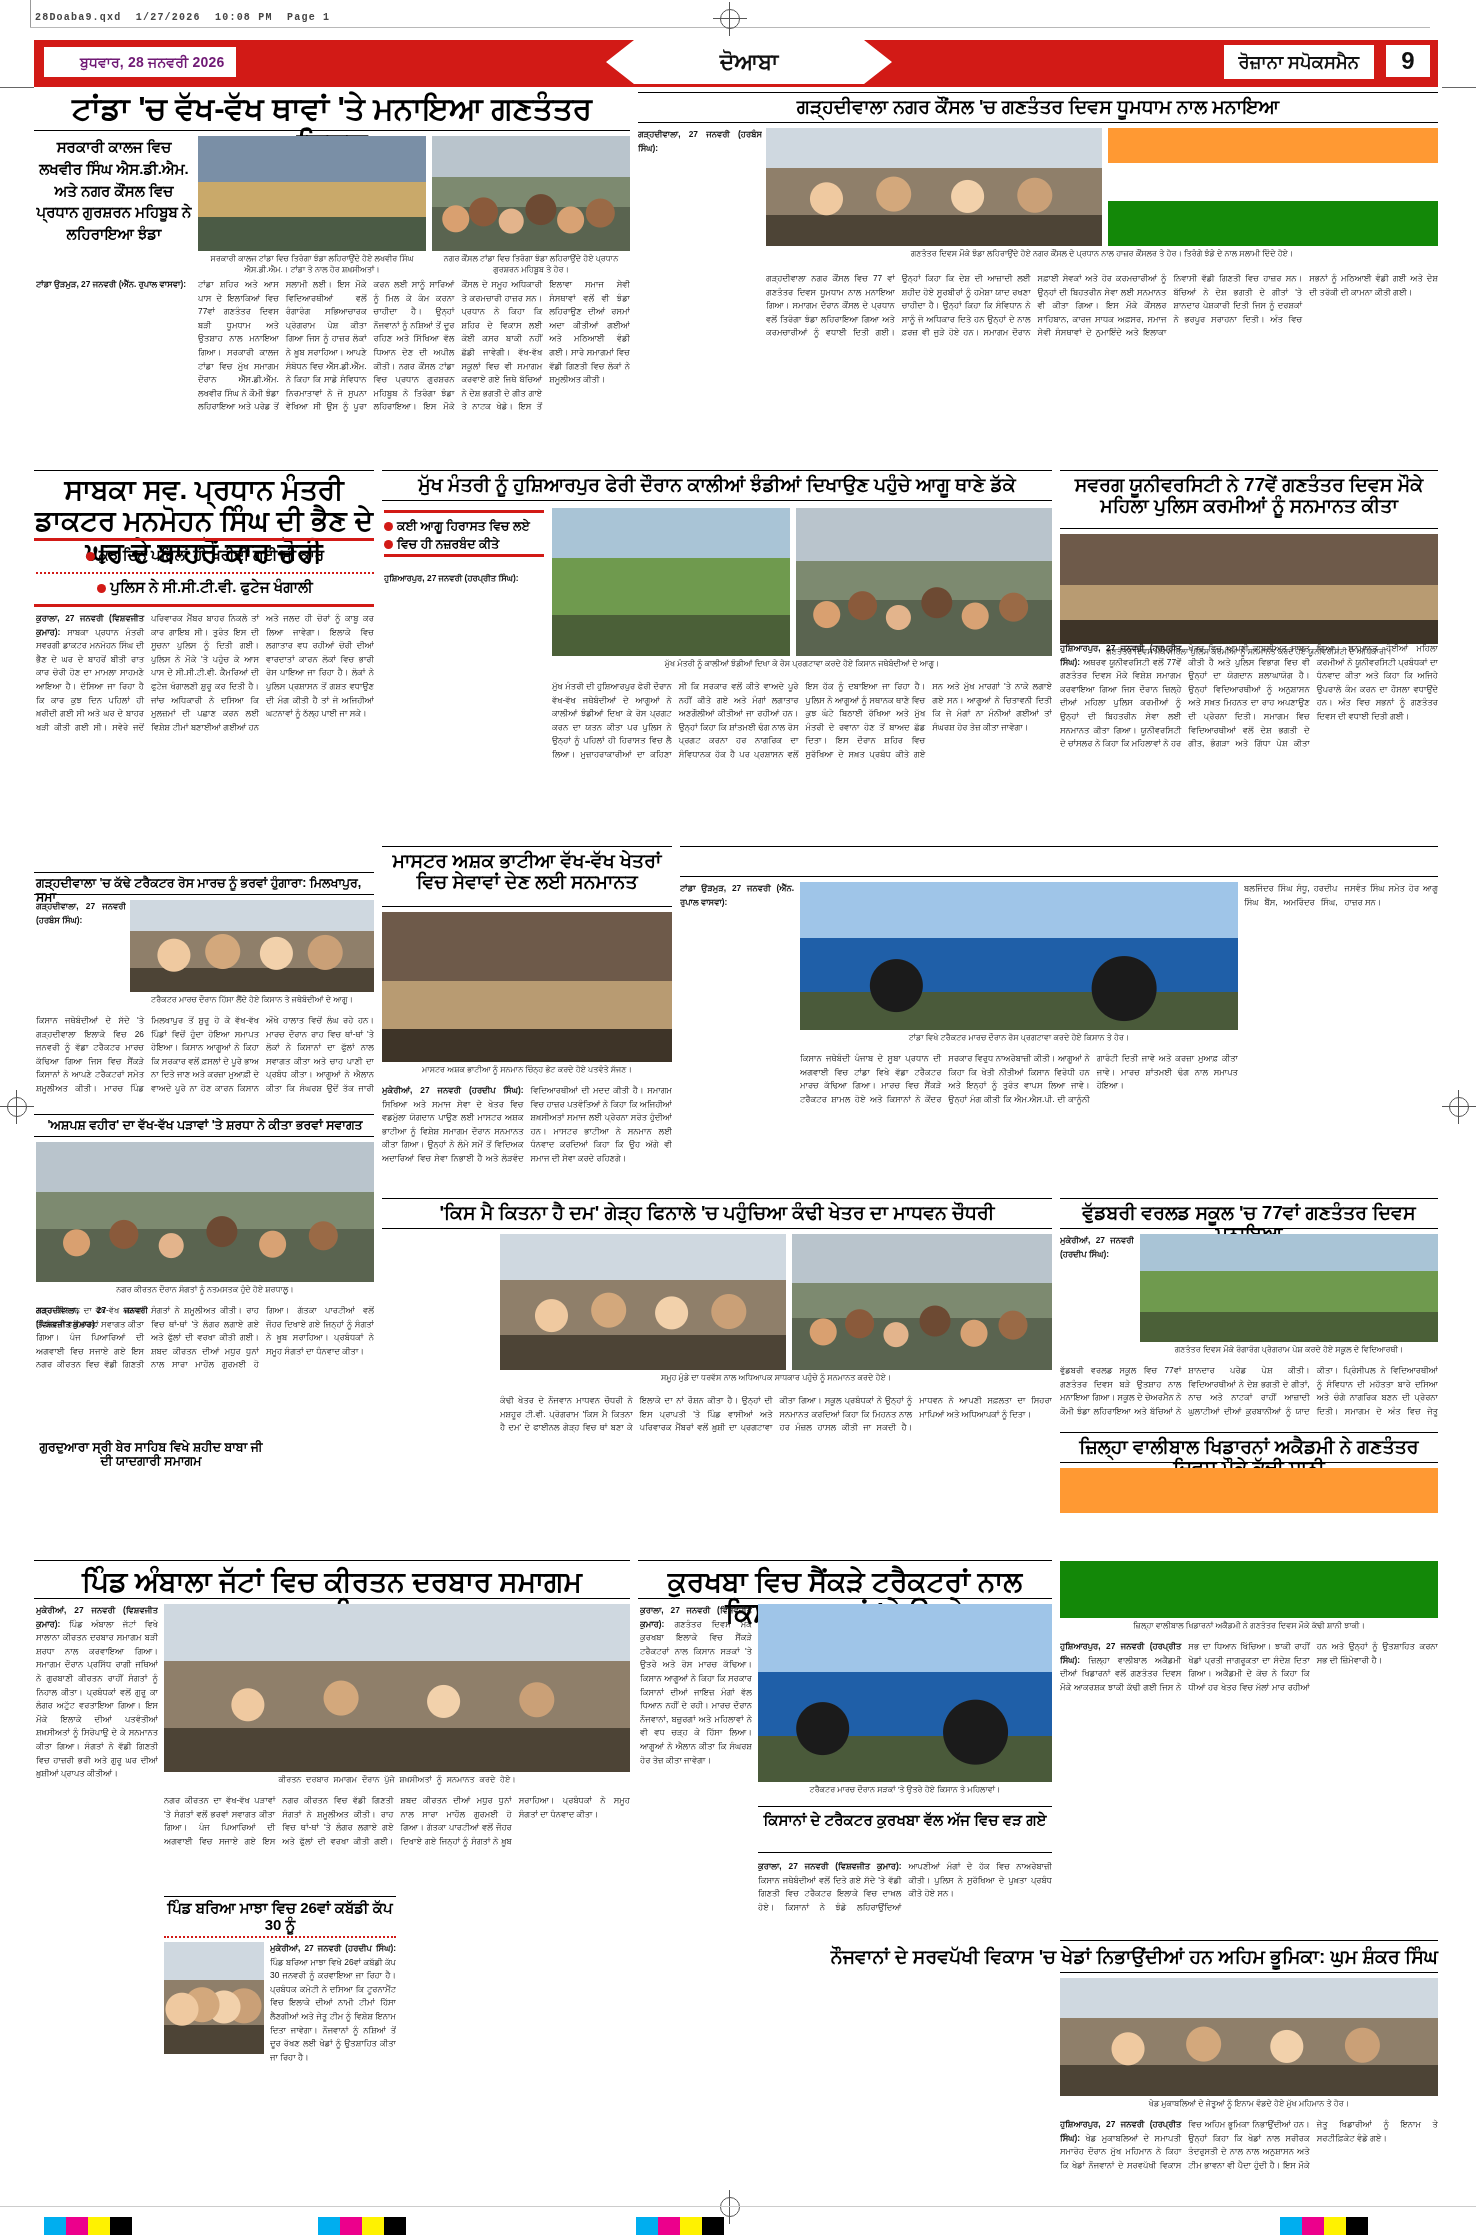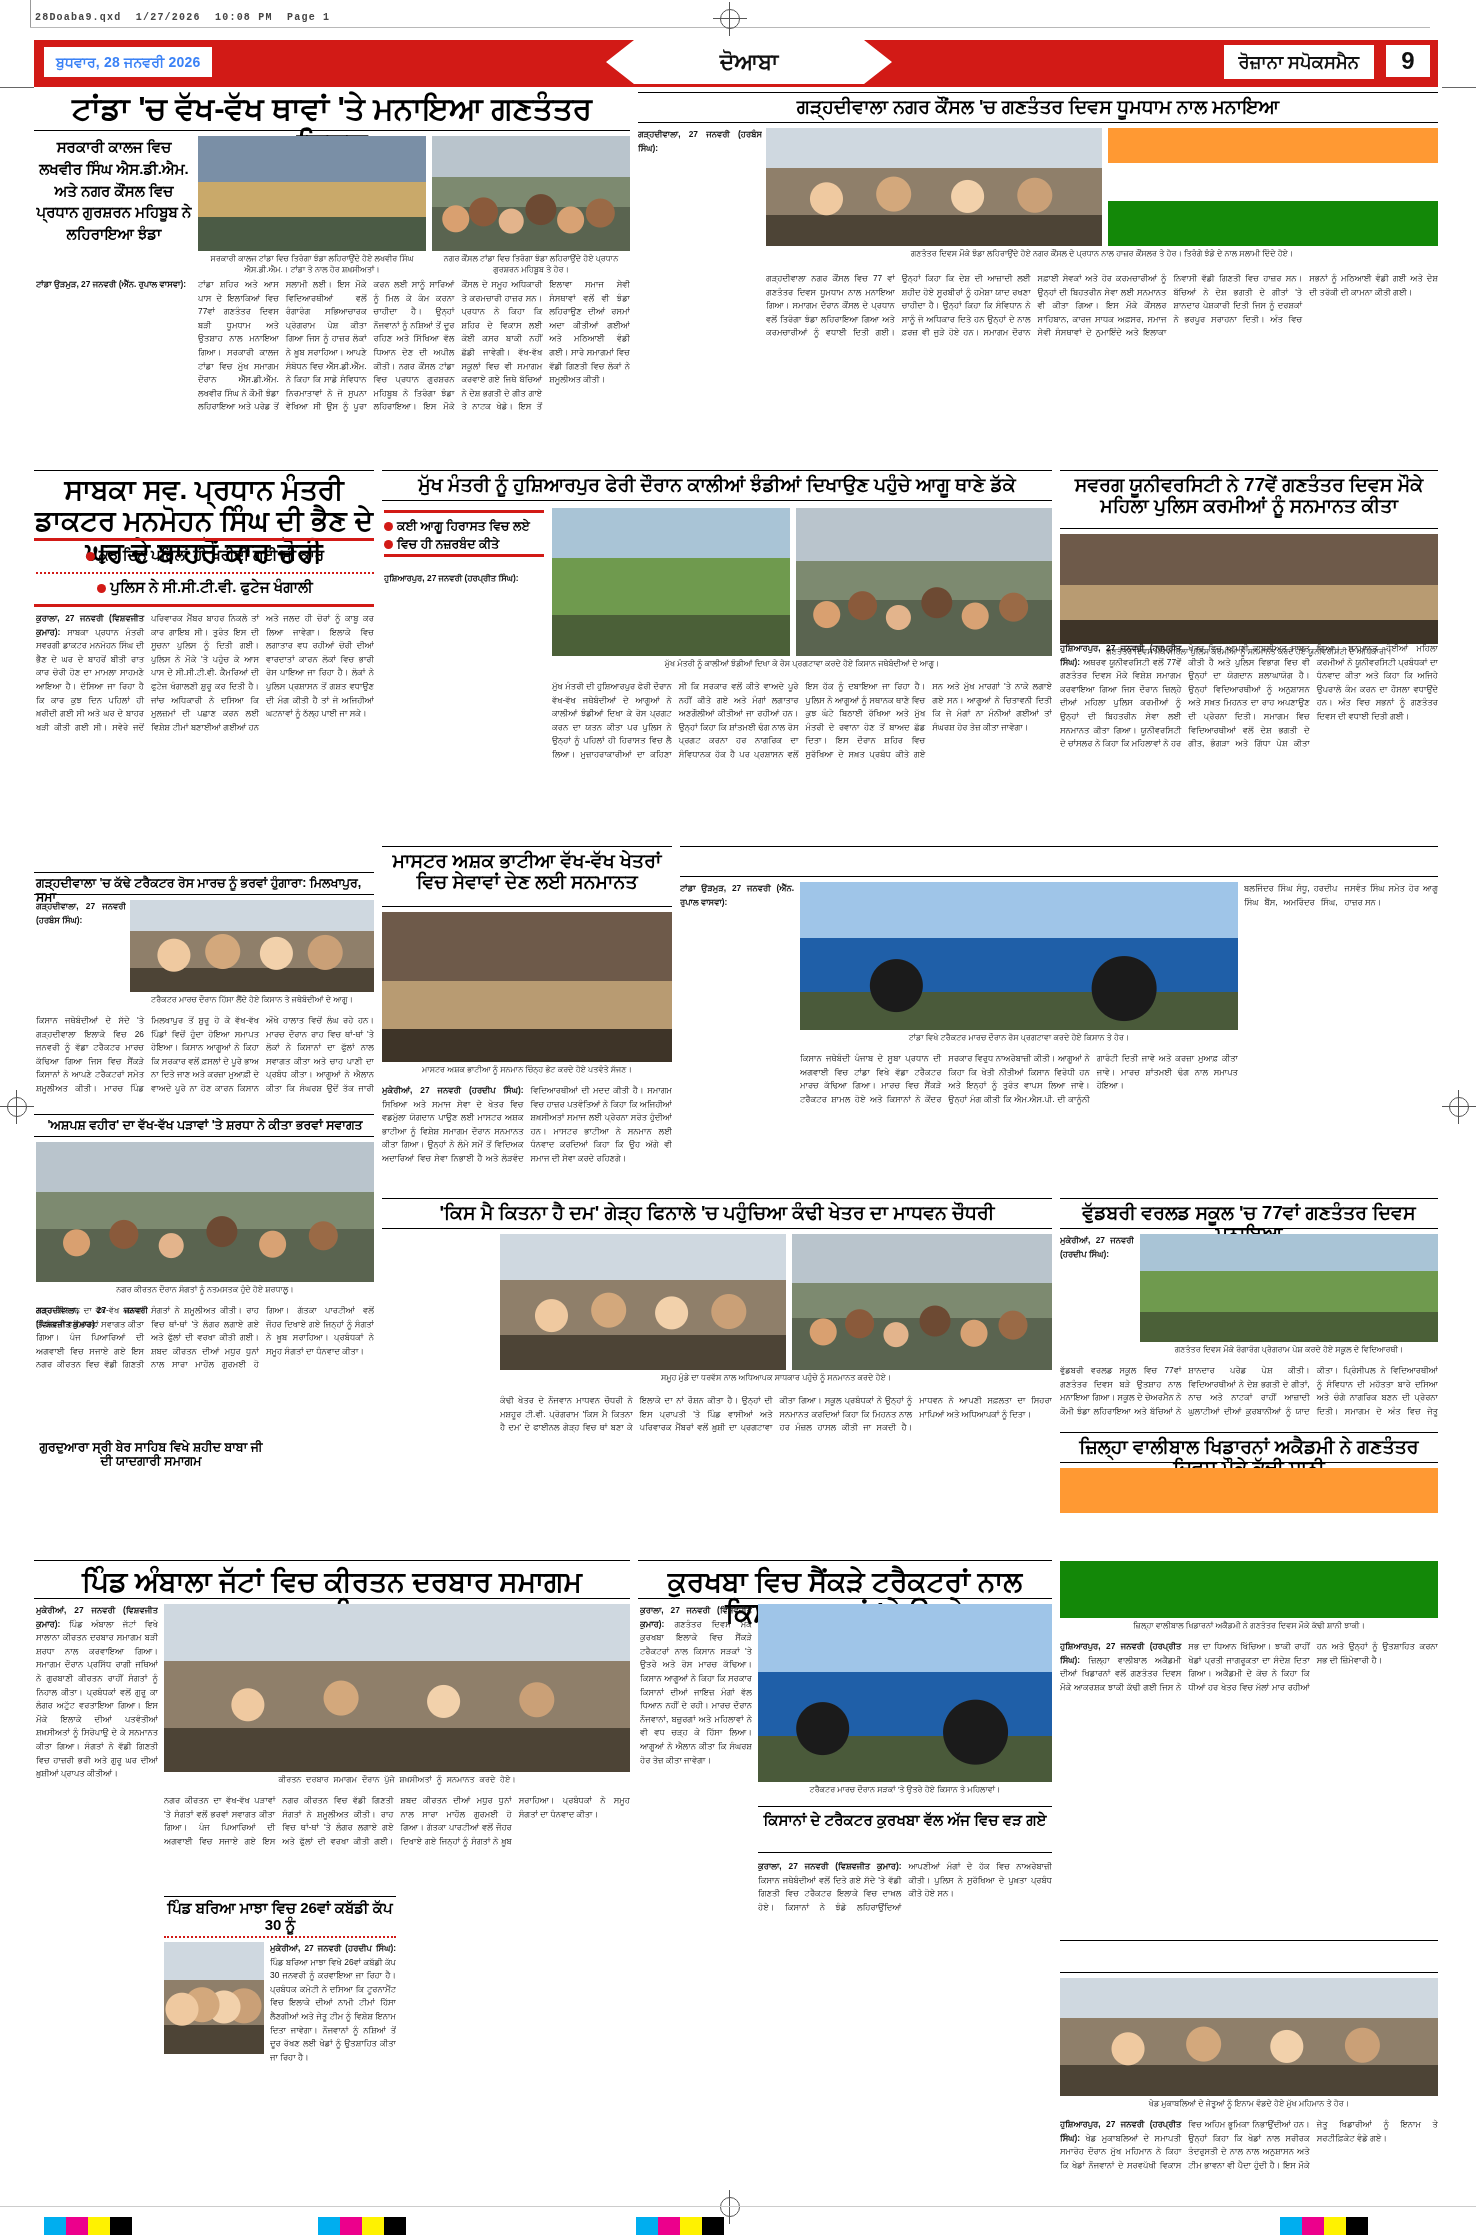--- a/index.html
+++ b/index.html
@@ -17,21 +17,21 @@
   .regmark:before{content:"";position:absolute;left:16px;top:0;width:1px;height:34px;background:#555;}
   .regmark:after{content:"";position:absolute;left:0;top:16px;width:34px;height:1px;background:#555;}
   .regcirc{position:absolute;left:7px;top:7px;width:18px;height:18px;border:1px solid #555;border-radius:50%;}
 
   
   .masthead{position:absolute;left:34px;top:40px;width:1404px;height:44px;}
   .mh-left{position:absolute;left:0;top:0;width:600px;height:44px;background:#d21a16;
            clip-path:polygon(0 0,600px 0,572px 22px,600px 44px,0 44px);}
   .mh-datebox{position:absolute;left:9px;top:6px;height:30px;background:#fff;border:1px solid #d21a16;
               display:flex;align-items:center;padding:0 12px;}
-  .mh-date{font-size:14px;font-weight:bold;color:#3b82f6;letter-spacing:.2px;}
+  .mh-date{font-size:14px;font-weight:bold;color:#701a75;letter-spacing:.2px;margin-left:24px;}
   .mh-center{position:absolute;left:600px;top:0;width:230px;height:44px;background:#fff;
              display:flex;align-items:center;justify-content:center;}
   .mh-center span{font-size:22px;font-weight:bold;color:#111;}
   .mh-right{position:absolute;left:830px;top:0;width:574px;height:44px;background:#d21a16;
             clip-path:polygon(0 0,28px 22px,0 44px,574px 44px,574px 0);}
   .mh-brandbox{position:absolute;right:64px;top:5px;height:32px;background:#fff;border:1px solid #fff;
                display:flex;align-items:center;padding:0 14px;}
   .mh-brand{font-size:18px;font-weight:bold;color:#111;}
   .mh-pagebox{position:absolute;right:8px;top:5px;width:44px;height:32px;background:#fff;
               display:flex;align-items:center;justify-content:center;}
@@ -366,20 +366,23 @@
   <div style="position:absolute;left:758px;top:1812px;width:294px;">
     <div class="hl hl-sm">ਕਿਸਾਨਾਂ ਦੇ ਟਰੈਕਟਰ ਕੁਰਖਬਾ ਵੱਲ ਅੱਜ ਵਿਚ ਵੜ ਗਏ</div>
   </div>
   <div class="thinrule" style="position:absolute;left:758px;top:1852px;width:294px;"></div>
   <div style="position:absolute;left:758px;top:1860px;width:294px;height:240px;column-count:2;" class="body-col">
     <span class="lead">ਕੁਰਾਲਾ, 27 ਜਨਵਰੀ (ਵਿਸ਼ਵਜੀਤ ਕੁਮਾਰ):</span>
     <span>ਕਿਸਾਨ ਜਥੇਬੰਦੀਆਂ ਵਲੋਂ ਦਿਤੇ ਗਏ ਸੱਦੇ 'ਤੇ ਵੱਡੀ ਗਿਣਤੀ ਵਿਚ ਟਰੈਕਟਰ ਇਲਾਕੇ ਵਿਚ ਦਾਖ਼ਲ ਹੋਏ। ਕਿਸਾਨਾਂ ਨੇ ਝੰਡੇ ਲਹਿਰਾਉਂਦਿਆਂ ਆਪਣੀਆਂ ਮੰਗਾਂ ਦੇ ਹੱਕ ਵਿਚ ਨਾਅਰੇਬਾਜ਼ੀ ਕੀਤੀ। ਪੁਲਿਸ ਨੇ ਸੁਰੱਖਿਆ ਦੇ ਪੁਖ਼ਤਾ ਪ੍ਰਬੰਧ ਕੀਤੇ ਹੋਏ ਸਨ।</span>
   </div>
 
   <div class="thinrule" style="position:absolute;left:1060px;top:1940px;width:378px;"></div>
+  <div style="position:absolute;left:640px;top:1946px;width:798px;">
+    <div class="hl hl-md" style="text-align:right;">ਨੌਜਵਾਨਾਂ ਦੇ ਸਰਵਪੱਖੀ ਵਿਕਾਸ 'ਚ ਖੇਡਾਂ ਨਿਭਾਉਂਦੀਆਂ ਹਨ ਅਹਿਮ ਭੂਮਿਕਾ: ਘੁਮ ਸ਼ੰਕਰ ਸਿੰਘ</div>
+  </div>
   <div class="thinrule" style="position:absolute;left:1060px;top:1972px;width:378px;"></div>
 
   <div class="ph ph-people" style="position:absolute;left:1060px;top:1978px;width:378px;height:118px;"></div>
   <div class="cap" style="position:absolute;left:1060px;top:2098px;width:378px;height:16px;">ਖੇਡ ਮੁਕਾਬਲਿਆਂ ਦੇ ਜੇਤੂਆਂ ਨੂੰ ਇਨਾਮ ਵੰਡਦੇ ਹੋਏ ਮੁੱਖ ਮਹਿਮਾਨ ਤੇ ਹੋਰ।</div>
 
   <div style="position:absolute;left:1060px;top:2118px;width:378px;height:70px;column-count:3;" class="body-col">
     <span class="lead">ਹੁਸ਼ਿਆਰਪੁਰ, 27 ਜਨਵਰੀ (ਹਰਪ੍ਰੀਤ ਸਿੰਘ):</span>
     <span>ਖੇਡ ਮੁਕਾਬਲਿਆਂ ਦੇ ਸਮਾਪਤੀ ਸਮਾਰੋਹ ਦੌਰਾਨ ਮੁੱਖ ਮਹਿਮਾਨ ਨੇ ਕਿਹਾ ਕਿ ਖੇਡਾਂ ਨੌਜਵਾਨਾਂ ਦੇ ਸਰਵਪੱਖੀ ਵਿਕਾਸ ਵਿਚ ਅਹਿਮ ਭੂਮਿਕਾ ਨਿਭਾਉਂਦੀਆਂ ਹਨ। ਉਨ੍ਹਾਂ ਕਿਹਾ ਕਿ ਖੇਡਾਂ ਨਾਲ ਸਰੀਰਕ ਤੰਦਰੁਸਤੀ ਦੇ ਨਾਲ ਨਾਲ ਅਨੁਸ਼ਾਸਨ ਅਤੇ ਟੀਮ ਭਾਵਨਾ ਵੀ ਪੈਦਾ ਹੁੰਦੀ ਹੈ। ਇਸ ਮੌਕੇ ਜੇਤੂ ਖਿਡਾਰੀਆਂ ਨੂੰ ਇਨਾਮ ਤੇ ਸਰਟੀਫ਼ਿਕੇਟ ਵੰਡੇ ਗਏ।</span>
   </div>
 

